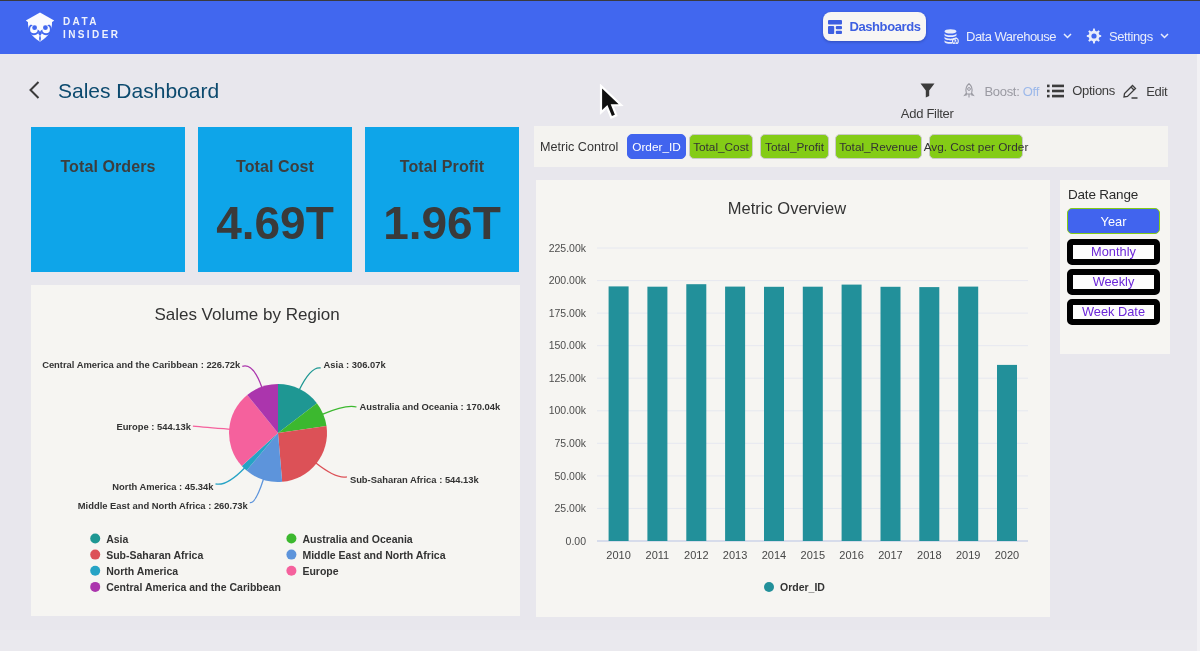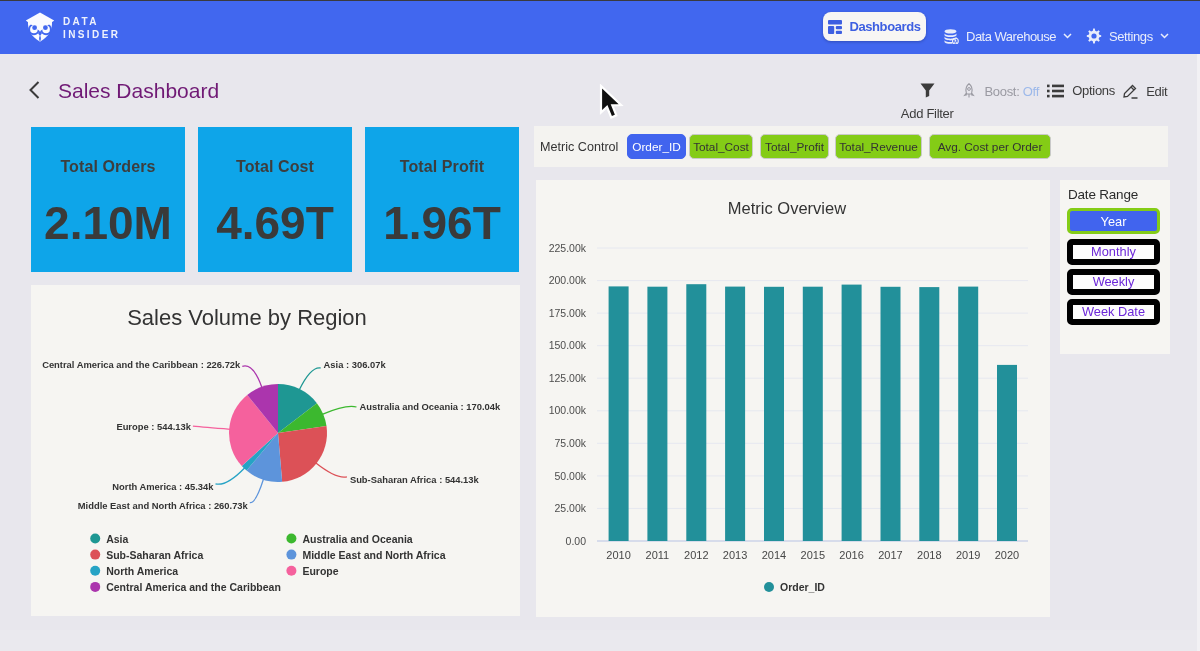--- a/index.html
+++ b/index.html
@@ -7,42 +7,42 @@
 body { font-family:"Liberation Sans", sans-serif; background:#e8e7ed; position:relative; }
 .abs { position:absolute; }
 
 #header { position:absolute; left:0; top:0; width:1200px; height:54px; background:#4167ef; }
 #topline { position:absolute; left:0; top:0; width:1200px; height:1px; background:#3a3a3e; z-index:50; }
 #logo { position:absolute; left:25px; top:11px; }
 .logotxt { position:absolute; color:#eef1fc; font-size:10px; font-weight:bold; letter-spacing:2.4px; }
 #dashbtn { position:absolute; left:823px; top:12px; width:103px; height:29px; background:#f7f6f4; border-radius:8px; box-shadow:0 1px 3px rgba(0,0,30,0.25); color:#3d5fe1; font-size:13px; letter-spacing:-0.4px; font-weight:bold; display:flex; align-items:center; justify-content:center; gap:7px; }
 .navitem { position:absolute; top:0; height:72px; display:flex; align-items:center; gap:7px; color:#e9edfb; font-size:13px; }
 #backchev { position:absolute; left:27px; top:80px; }
-#pagetitle { position:absolute; left:58px; top:79px; font-size:21px; color:#701a75; }
+#pagetitle { position:absolute; left:58px; top:79px; font-size:21px; color:#0c4a6e; }
 .tbitem { position:absolute; top:83px; font-size:13px; letter-spacing:-0.3px; white-space:nowrap; color:#3c3c3c; display:flex; align-items:center; gap:8px; }
 
 .kpi { position:absolute; top:127px; width:154px; height:145px; background:#0ea5e9; text-align:center; }
 .kpi .t { margin-top:31px; font-size:16px; font-weight:bold; color:#3d3d3d; letter-spacing:0.1px; }
 .kpi .v { margin-top:20px; font-size:46px; font-weight:bold; color:#3a3a3a; letter-spacing:0px; }
 
 #metricbar { position:absolute; left:534px; top:126px; width:634px; height:41px; background:#f4f3f0; }
 #metricbar .lbl { position:absolute; left:6px; top:14px; font-size:12.6px; color:#333; }
 .mbtn { position:absolute; top:8px; height:25px; border-radius:5px; font-size:11.8px; white-space:nowrap; color:#333; background:#84cc16; border:1px solid #c9c9c9; display:flex; align-items:center; justify-content:center; }
 .mbtn.sel { background:#4164ee; border:1px solid #4164ee; color:#fff; }
 
 #chartcard { position:absolute; left:536px; top:180px; width:514px; height:437px; background:#f6f5f2; }
 #charttitle { position:absolute; left:530px; top:199px; width:514px; text-align:center; font-size:16.5px; color:#333; }
 
 #datepanel { position:absolute; left:1060px; top:180px; width:110px; height:174px; background:#f6f5f2; }
 #datepanel .ttl { position:absolute; left:8px; top:7px; font-size:13.5px; color:#2b2b2b; letter-spacing:-0.2px; }
 .dbtn { position:absolute; left:7px; width:93px; height:26px; border-radius:5px; font-size:12.8px; color:#6d28d9; background:#fdfdfc; border:6px solid #000000; display:flex; align-items:center; justify-content:center; }
-.dbtn.sel { background:#4164ee; border:3px solid #84cc16; color:#fff; }
+.dbtn.sel { background:#4164ee; border:1px solid #84cc16; color:#fff; }
 
 #piecard { position:absolute; left:31px; top:285px; width:489px; height:331px; background:#f6f5f2; }
-#pietitle { position:absolute; left:0; top:20px; width:432px; text-align:center; font-size:22px; color:#333; }
+#pietitle { position:absolute; left:0; top:20px; width:432px; text-align:center; font-size:17px; color:#333; }
 #rightstrip { position:absolute; right:0; top:54px; width:3px; height:597px; background:#f2f1f4; }
 #botstrip { position:absolute; left:0; top:630px; width:1200px; height:21px; background:#eae9ee; }
 </style>
 </head>
 <body>
 <div id="topline"></div>
 <div id="header"></div>
 <div id="botstrip"></div>
 <div id="rightstrip"></div>
 
@@ -128,38 +128,37 @@
 <div class="tbitem" style="right:32.6px;">
   <svg width="16" height="16" viewBox="0 0 16 16">
       <path d="M10.5 2.5 L13.5 5.5 L5.5 13.5 L2 14 L2.5 10.5 Z M9 4 L12 7" fill="none" stroke="#3c3c3c" stroke-width="1.3"></path>
       <path d="M9.5 15 L15.5 15" stroke="#3c3c3c" stroke-width="1.5"></path>
     </svg>
   <span style="font-weight:500;">Edit</span>
 </div>
 
 <div class="kpi" style="left:31px;">
     <div class="t">Total Orders</div>
-    <div class="v">2.10M</div>
   </div>
 <div class="kpi" style="left:198px;">
     <div class="t">Total Cost</div>
     <div class="v">4.69T</div>
   </div>
 <div class="kpi" style="left:365px;">
     <div class="t">Total Profit</div>
     <div class="v">1.96T</div>
   </div>
 
 <div id="metricbar">
   <div class="lbl">Metric Control</div>
   <div class="mbtn sel" style="left:93px; width:59px;">Order_ID</div>
   <div class="mbtn" style="left:155px; width:64px;">Total_Cost</div>
   <div class="mbtn" style="left:226px; width:69px;">Total_Profit</div>
   <div class="mbtn" style="left:301px; width:87px;">Total_Revenue</div>
-  <div class="mbtn" style="left:395px; width:122px;">Avg. Cost per Order</div>
+  <div class="mbtn" style="left:395px; width:94px;">Avg. Cost per Order</div>
 </div>
 
 <div id="chartcard"></div>
 <div id="charttitle">Metric Overview</div>
 <svg class="abs" id="barsvg" style="left:536px; top:180px;" width="514" height="437" viewBox="0 0 514 437">
 <line x1="61" y1="328.4" x2="492" y2="328.4" stroke="#e6e8f0" stroke-width="1"></line>
 <line x1="61" y1="295.9" x2="492" y2="295.9" stroke="#e6e8f0" stroke-width="1"></line>
 <line x1="61" y1="263.3" x2="492" y2="263.3" stroke="#e6e8f0" stroke-width="1"></line>
 <line x1="61" y1="230.8" x2="492" y2="230.8" stroke="#e6e8f0" stroke-width="1"></line>
 <line x1="61" y1="198.2" x2="492" y2="198.2" stroke="#e6e8f0" stroke-width="1"></line>

